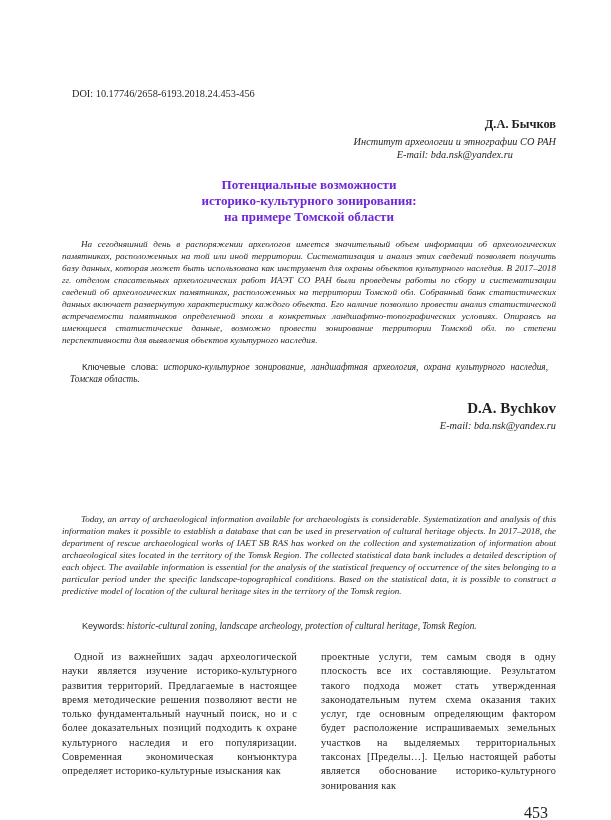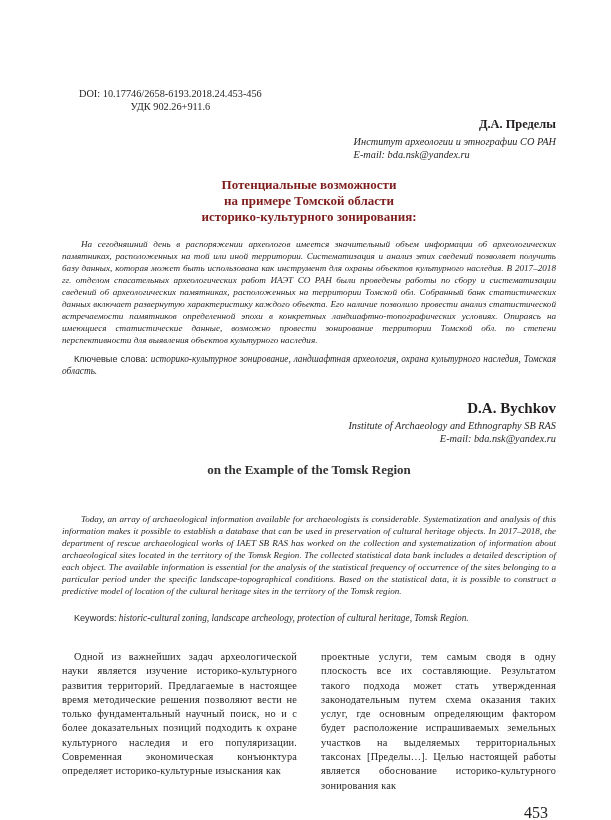--- a/index.html
+++ b/index.html
@@ -2,31 +2,31 @@
 <html><head>
 <meta charset="utf-8">
 <style>
   html, body { margin: 0; padding: 0; background: #ffffff; }
   body {
     width: 611px; height: 820px; position: relative; overflow: hidden;
     color: #231f20;
     font-family: "Liberation Serif", "DejaVu Serif", serif;
   }
   .page { position: absolute; left: 62px; top: 0; width: 494px; }
-  .meta { position: absolute; top: 88px; left: 17px; font-size: 10.3px; line-height: 12.6px; text-align: center; }
+  .meta { position: absolute; top: 88px; left: 10px; font-size: 10.3px; line-height: 12.6px; }
   .author-ru { position: absolute; top: 117px; right: 0; text-align: right; font-size: 12.4px; font-weight: bold; }
-  .aff-ru { position: absolute; top: 135px; right: 0; text-align: left; font-size: 10.3px; line-height: 13px; font-style: italic; }
+  .aff-ru { position: absolute; top: 135px; right: 0; text-align: center; font-size: 10.3px; line-height: 13px; font-style: italic; }
   .title-ru { position: absolute; top: 177px; left: 0; width: 494px; text-align: center;
-              font-size: 13px; font-weight: bold; line-height: 15.8px; color: #7f1d1d; }
+              font-size: 13px; font-weight: bold; line-height: 15.8px; color: #6d28d9; }
   .abstract { position: absolute; left: 0; width: 494px; font-style: italic; text-align: justify;
               font-size: 9.15px; line-height: 12px; }
   .abstract p { margin: 0; text-indent: 19px; }
   .abs-ru { top: 238px; }
   .kw { position: absolute; left: 0; width: 494px; font-size: 9.3px; line-height: 12px; text-align: justify; }
-  .kw p { margin: 0; text-indent: 12px; }
+  .kw p { margin: 8px; text-indent: 12px; }
   .kw .label { font-style: normal; font-family: "Liberation Sans", sans-serif; font-size: 9.1px; }
   .kw .kwtext { font-style: italic; }
   .kw-ru { top: 353px; }
   .author-en { position: absolute; top: 400px; right: 0; text-align: right; font-size: 15px; font-weight: bold; }
   .aff-en { position: absolute; top: 419px; right: 0; text-align: right; font-size: 10.3px; line-height: 13px; font-style: italic; }
   .title-en { position: absolute; top: 461px; left: 0; width: 494px; text-align: center;
               font-size: 13px; font-weight: bold; line-height: 17px; color: #333; }
   .abs-en { top: 513px; font-size: 9.15px; line-height: 12px; }
   .kw-en { top: 612px; }
   .col { position: absolute; top: 650px; width: 235px; font-size: 10.35px; line-height: 14.3px;
@@ -37,52 +37,49 @@
   .col-right { left: 259px; }
   .page-number { position: absolute; top: 804px; right: 8px; font-size: 16px; }
 </style>
 </head>
 <body>
 
 <div class="page">
 
   <div class="meta">
     <div>DOI: 10.17746/2658-6193.2018.24.453-456</div>
-    <div>УДК 902.26+911.6</div>
   </div>
 
-  <div class="author-ru">Д.А. Пределы</div>
+  <div class="author-ru">Д.А. Бычков</div>
   <div class="aff-ru">
     <div>Институт археологии и этнографии СО РАН</div>
     <div>E-mail: bda.nsk@yandex.ru</div>
   </div>
 
   <div class="title-ru">
     <div>Потенциальные возможности</div>
+    <div>историко-культурного зонирования:</div>
     <div>на примере Томской области</div>
-    <div>историко-культурного зонирования:</div>
   </div>
 
   <div class="abstract abs-ru">
     <p>На сегодняшний день в распоряжении археологов имеется значительный объем информации об археологических памятниках, расположенных на той или иной территории. Систематизация и анализ этих сведений позволяет получить базу данных, которая может быть использована как инструмент для охраны объектов культурного наследия. В 2017–2018 гг. отделом спасательных археологических работ ИАЭТ СО РАН были проведены работы по сбору и систематизации сведений об археологических памятниках, расположенных на территории Томской обл. Собранный банк статистических данных включает развернутую характеристику каждого объекта. Его наличие позволило провести анализ статистической встречаемости памятников определенной эпохи в конкретных ландшафтно-топографических условиях. Опираясь на имеющиеся статистические данные, возможно провести зонирование территории Томской обл. по степени перспективности для выявления объектов культурного наследия.</p>
   </div>
 
   <div class="kw kw-ru">
     <p><span class="label">Ключевые слова:</span>
        <span class="kwtext">историко-культурное зонирование, ландшафтная археология, охрана культурного наследия, Томская область.</span></p>
   </div>
 
   <div class="author-en">D.A. Bychkov</div>
   <div class="aff-en">
-    <div>Institute of Archaeology and Ethnography SB RAS</div>
     <div>E-mail: bda.nsk@yandex.ru</div>
   </div>
 
   <div class="title-en">
-    <div>on the Example of the Tomsk Region</div>
   </div>
 
   <div class="abstract abs-en">
     <p>Today, an array of archaeological information available for archaeologists is considerable. Systematization and analysis of this information makes it possible to establish a database that can be used in preservation of cultural heritage objects. In 2017–2018, the department of rescue archaeological works of IAET SB RAS has worked on the collection and systematization of information about archaeological sites located in the territory of the Tomsk Region. The collected statistical data bank includes a detailed description of each object. The available information is essential for the analysis of the statistical frequency of occurrence of the sites belonging to a particular period under the specific landscape-topographical conditions. Based on the statistical data, it is possible to construct a predictive model of location of the cultural heritage sites in the territory of the Tomsk region.</p>
   </div>
 
   <div class="kw kw-en">
     <p><span class="label">Keywords:</span>
        <span class="kwtext">historic-cultural zoning, landscape archeology, protection of cultural heritage, Tomsk Region.</span></p>
   </div>

